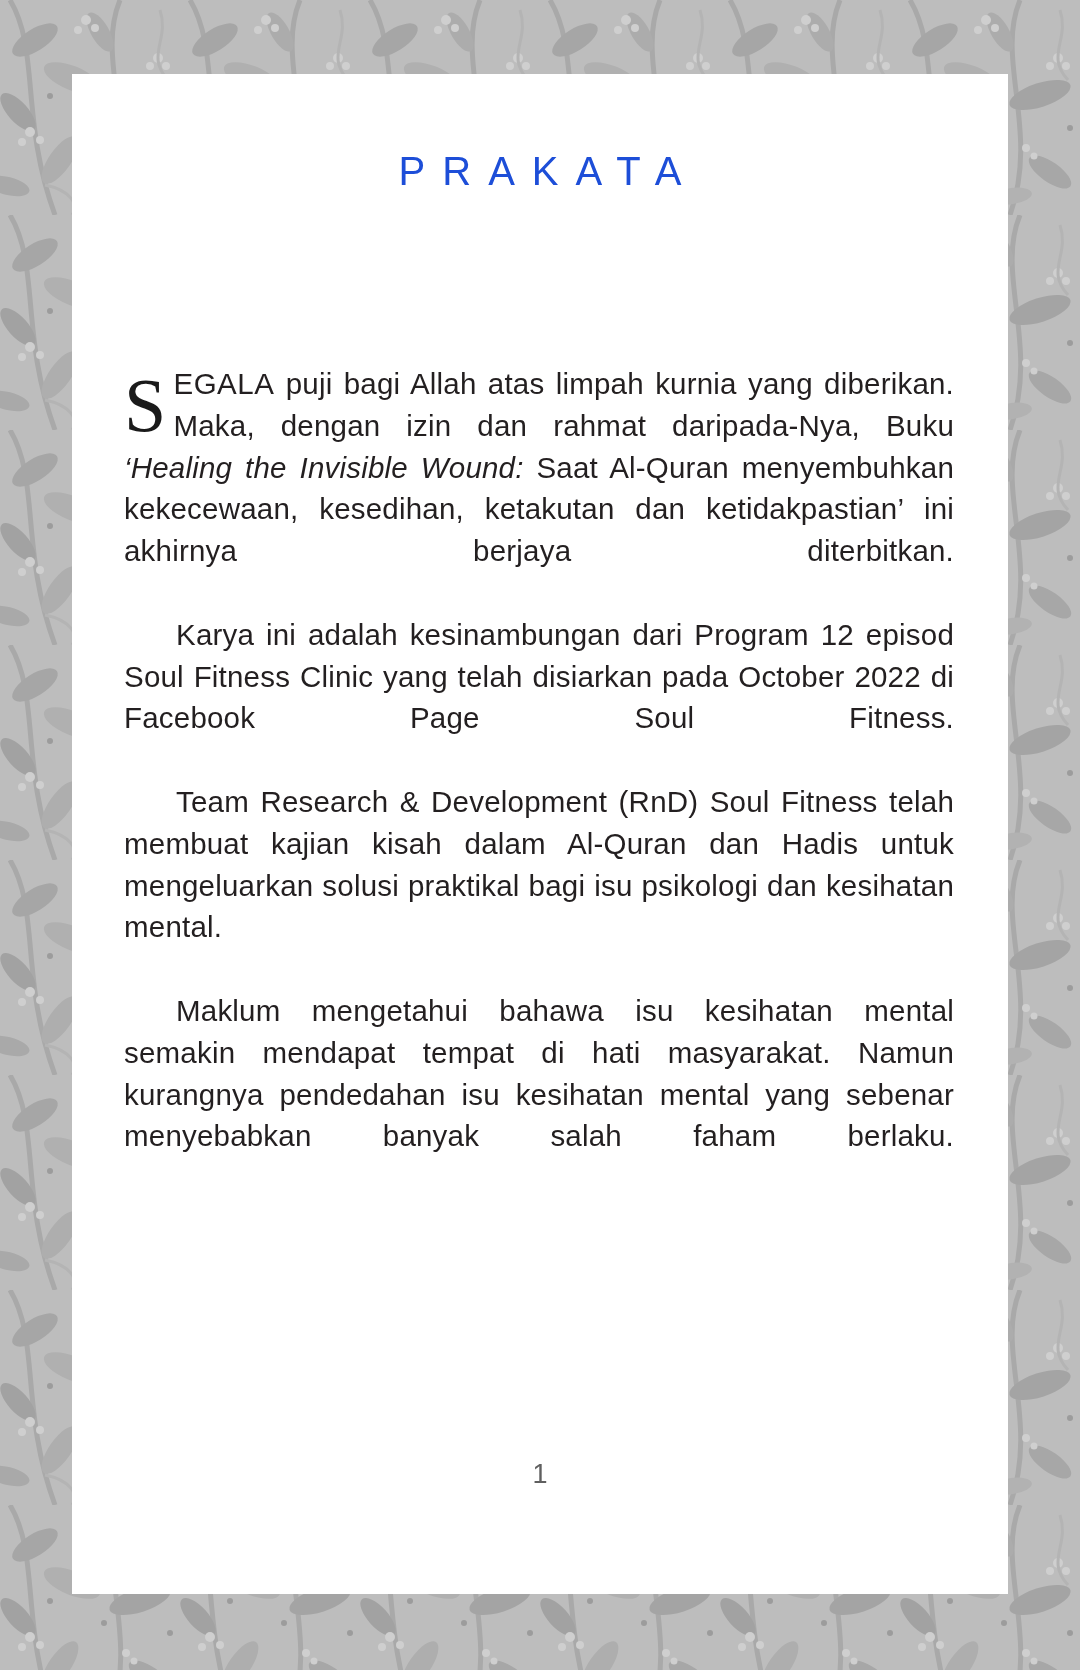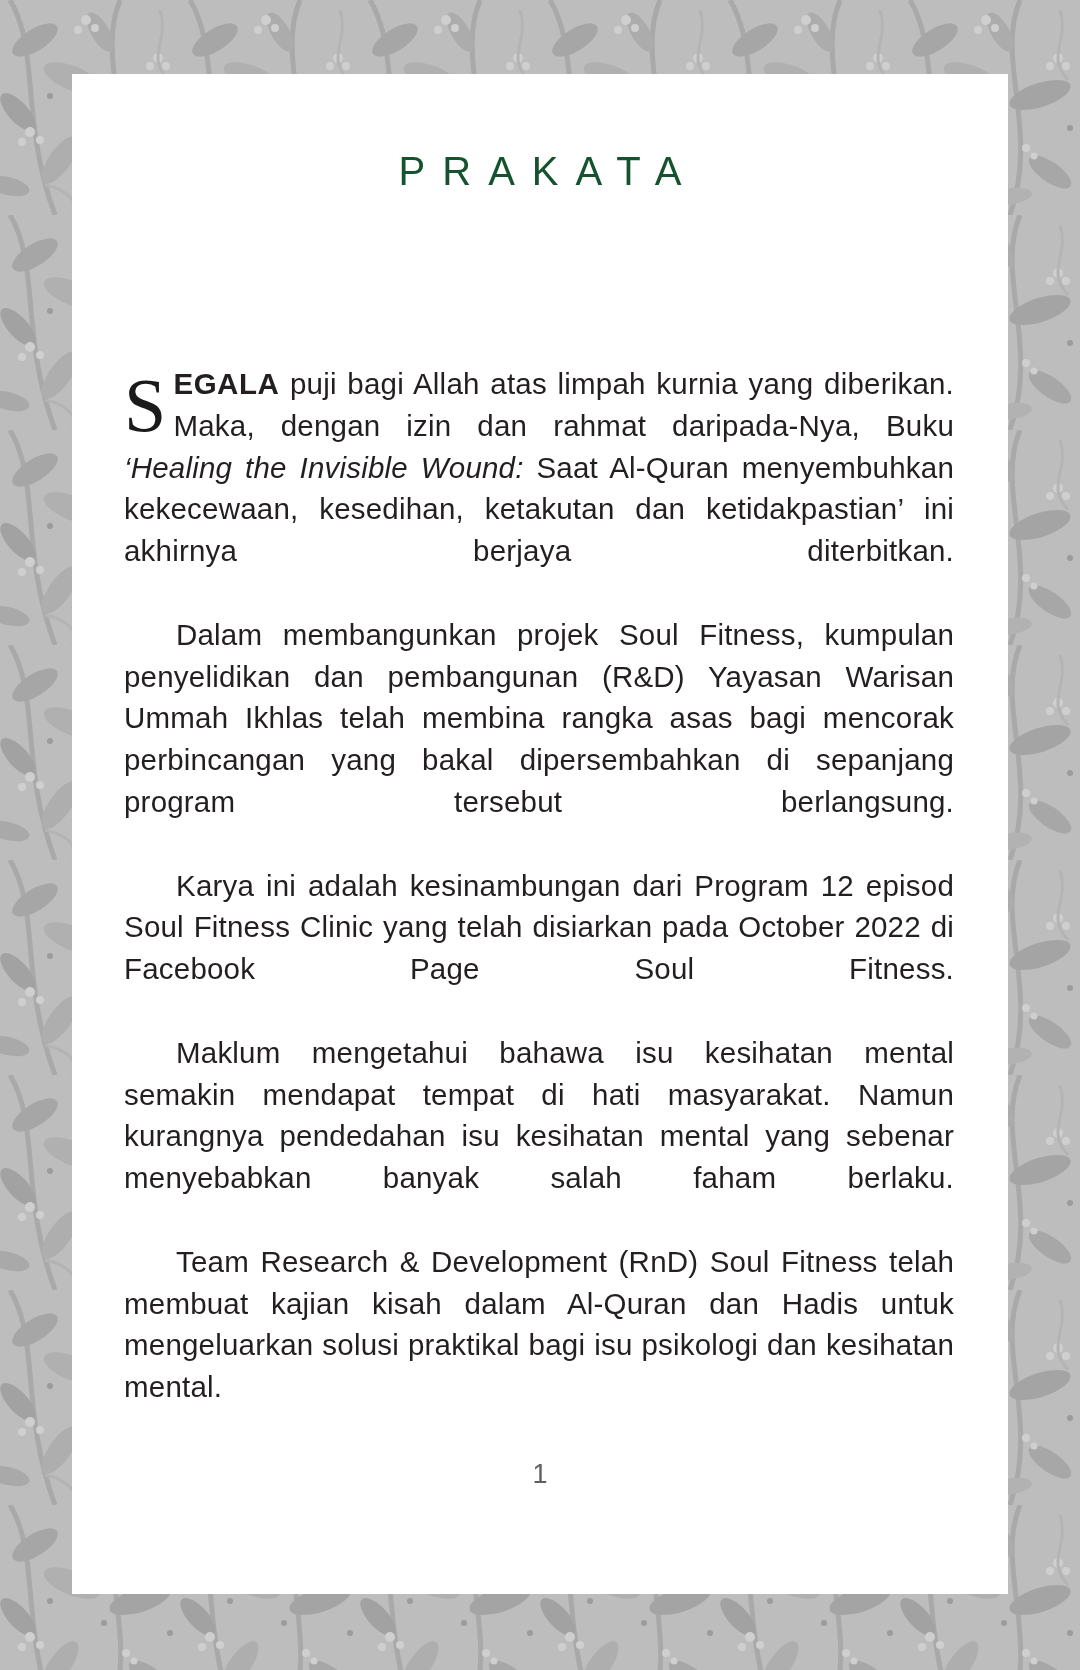--- a/index.html
+++ b/index.html
@@ -39,21 +39,21 @@
   
   #page-title {
     margin: 0;
     padding-top: 77px;
     text-align: center;
     font-family: "Liberation Sans", sans-serif;
     font-weight: 400;
     font-size: 40px;
     letter-spacing: 17px;
     text-indent: 17px;
-    color: #14532d;
+    color: #1d4ed8;
     line-height: 1;
   }
 
   
   #text-column {
     position: absolute;
     left: 52px;
     top: 289px;
     width: 830px;
     color: #231f20;
@@ -79,21 +79,20 @@
     font-family: "Liberation Serif", serif;
     font-size: 76px;
     line-height: 0.92;
     padding: 6px 7px 0 0;
     margin-top: 2px;
     font-weight: 400;
     color: #1a1a1a;
   }
   .smallcaps-lead {
     letter-spacing: 0.5px;
-    font-weight: bold;
   }
   .book-title {
     font-style: italic;
   }
 
   
   #text-column p::after {
     content: "";
     display: inline-block;
     width: 100%;
@@ -162,27 +161,26 @@
   </svg>
 
   <div id="paper-sheet">
 
     <h1 id="page-title">PRAKATA</h1>
 
     <div id="text-column">
 
       <p class="first-para"><span class="dropcap">S</span><span class="smallcaps-lead">EGALA</span><span> puji bagi Allah atas limpah kurnia yang diberikan. Maka, dengan izin dan rahmat daripada-Nya, Buku </span><span class="book-title">‘Healing the Invisible Wound:</span><span> Saat Al-Quran menyembuhkan kekecewaan, kesedihan, ketakutan dan ketidakpastian’ ini akhirnya berjaya diterbitkan.</span></p>
 
-      <p>Dalam membangunkan projek Soul Fitness, kumpulan penyelidikan dan pembangunan (R&amp;D) Yayasan Warisan Ummah Ikhlas telah membina rangka asas bagi mencorak perbincangan yang bakal dipersembahkan di sepanjang program tersebut berlangsung.</p>
 
       <p>Karya ini adalah kesinambungan dari Program 12 episod Soul Fitness Clinic yang telah disiarkan pada October 2022 di Facebook Page Soul Fitness.</p>
 
+      <p>Team Research &amp; Development (RnD) Soul Fitness telah membuat kajian kisah dalam Al-Quran dan Hadis untuk mengeluarkan solusi praktikal bagi isu psikologi dan kesihatan mental.</p>
+
       <p>Maklum mengetahui bahawa isu kesihatan mental semakin mendapat tempat di hati masyarakat. Namun kurangnya pendedahan isu kesihatan mental yang sebenar menyebabkan banyak salah faham berlaku.</p>
-
-      <p>Team Research &amp; Development (RnD) Soul Fitness telah membuat kajian kisah dalam Al-Quran dan Hadis untuk mengeluarkan solusi praktikal bagi isu psikologi dan kesihatan mental.</p>
 
 
     </div>
 
     <div id="page-number">1</div>
 
   </div>
 </div>
 
 </body></html>

